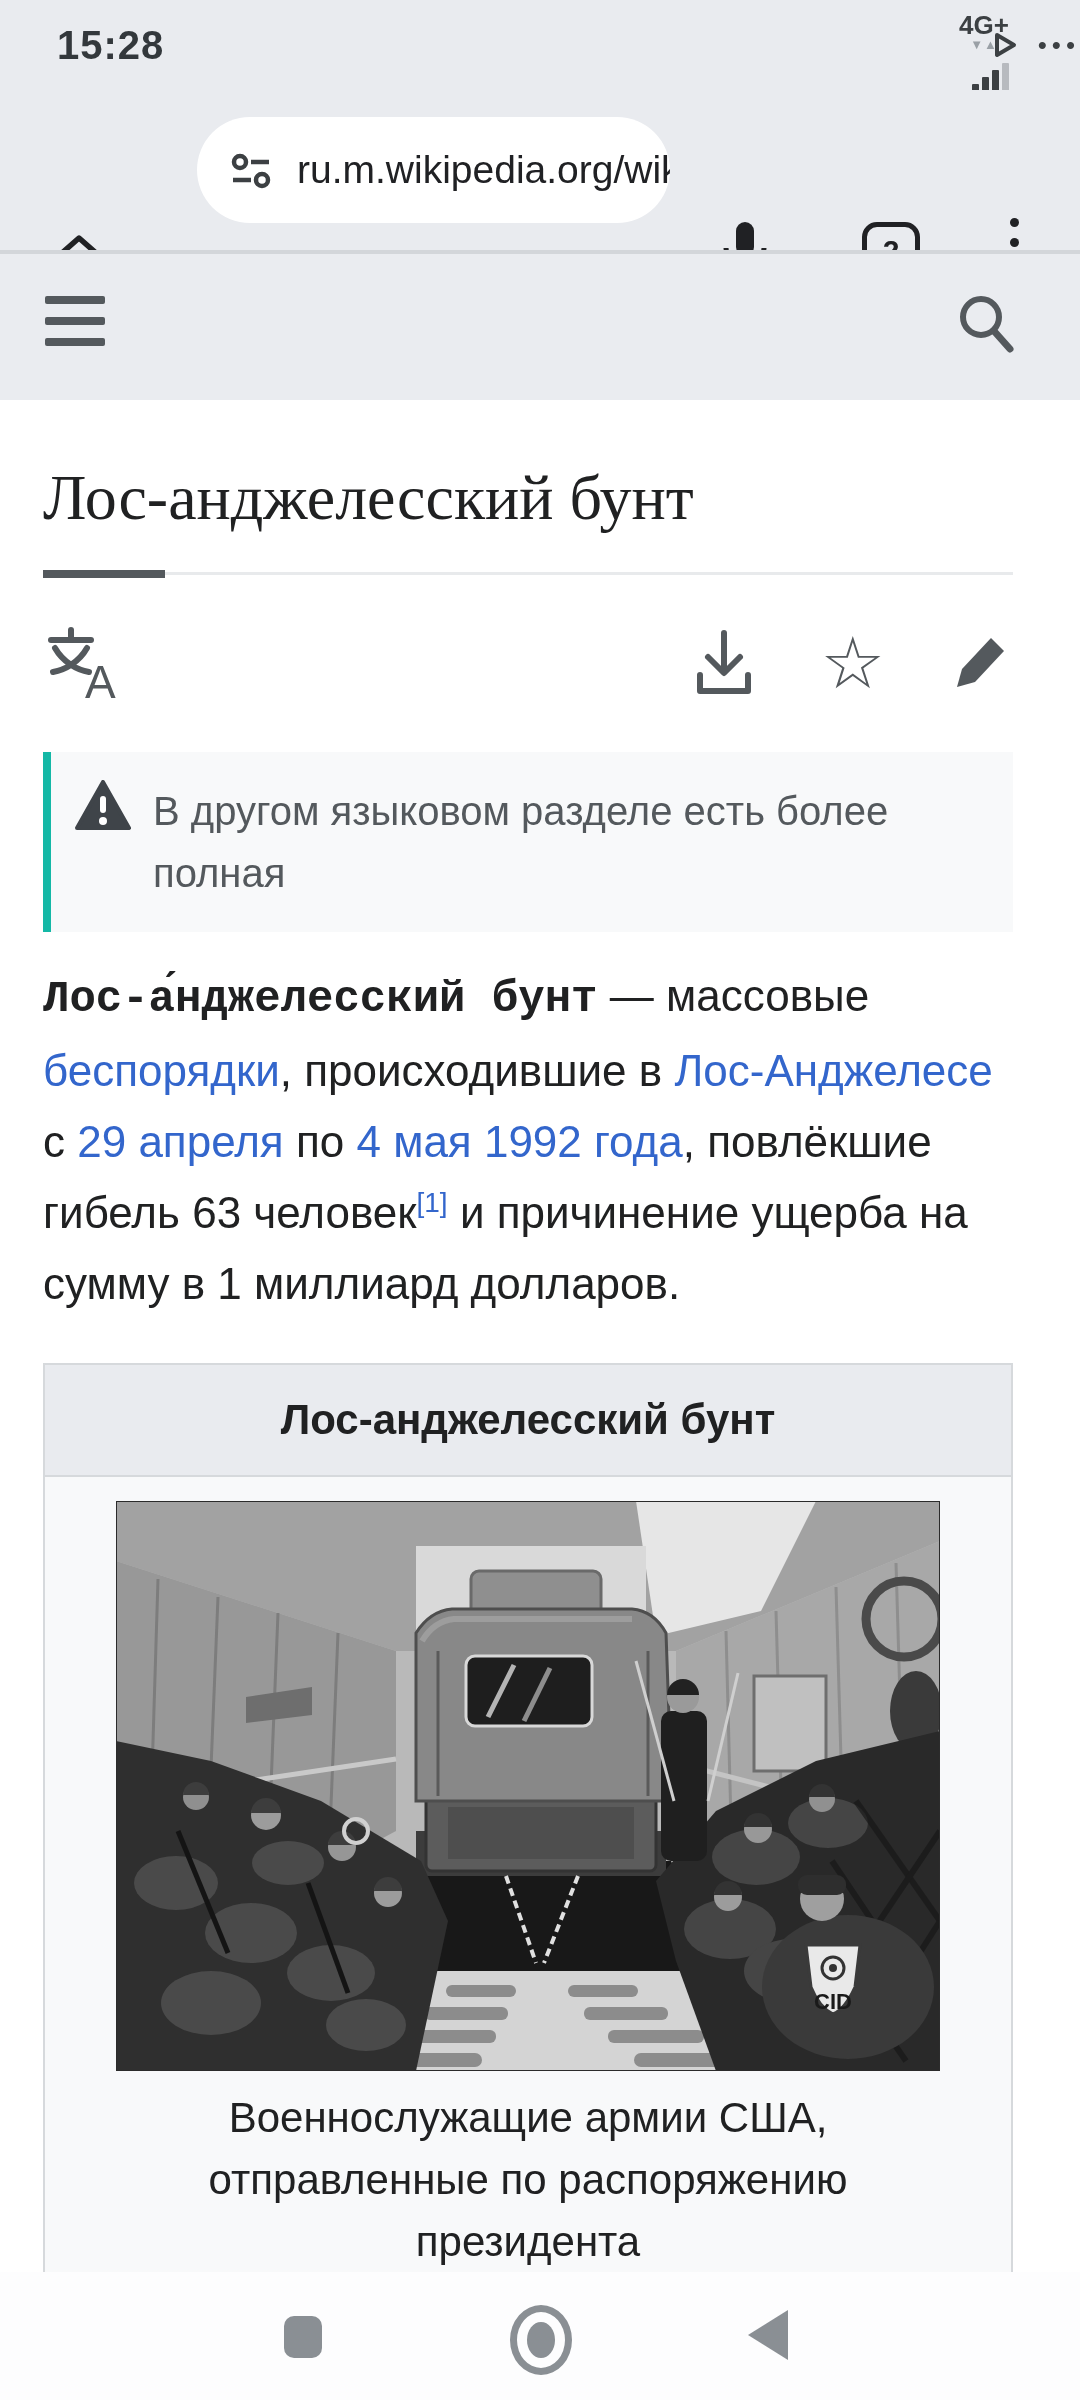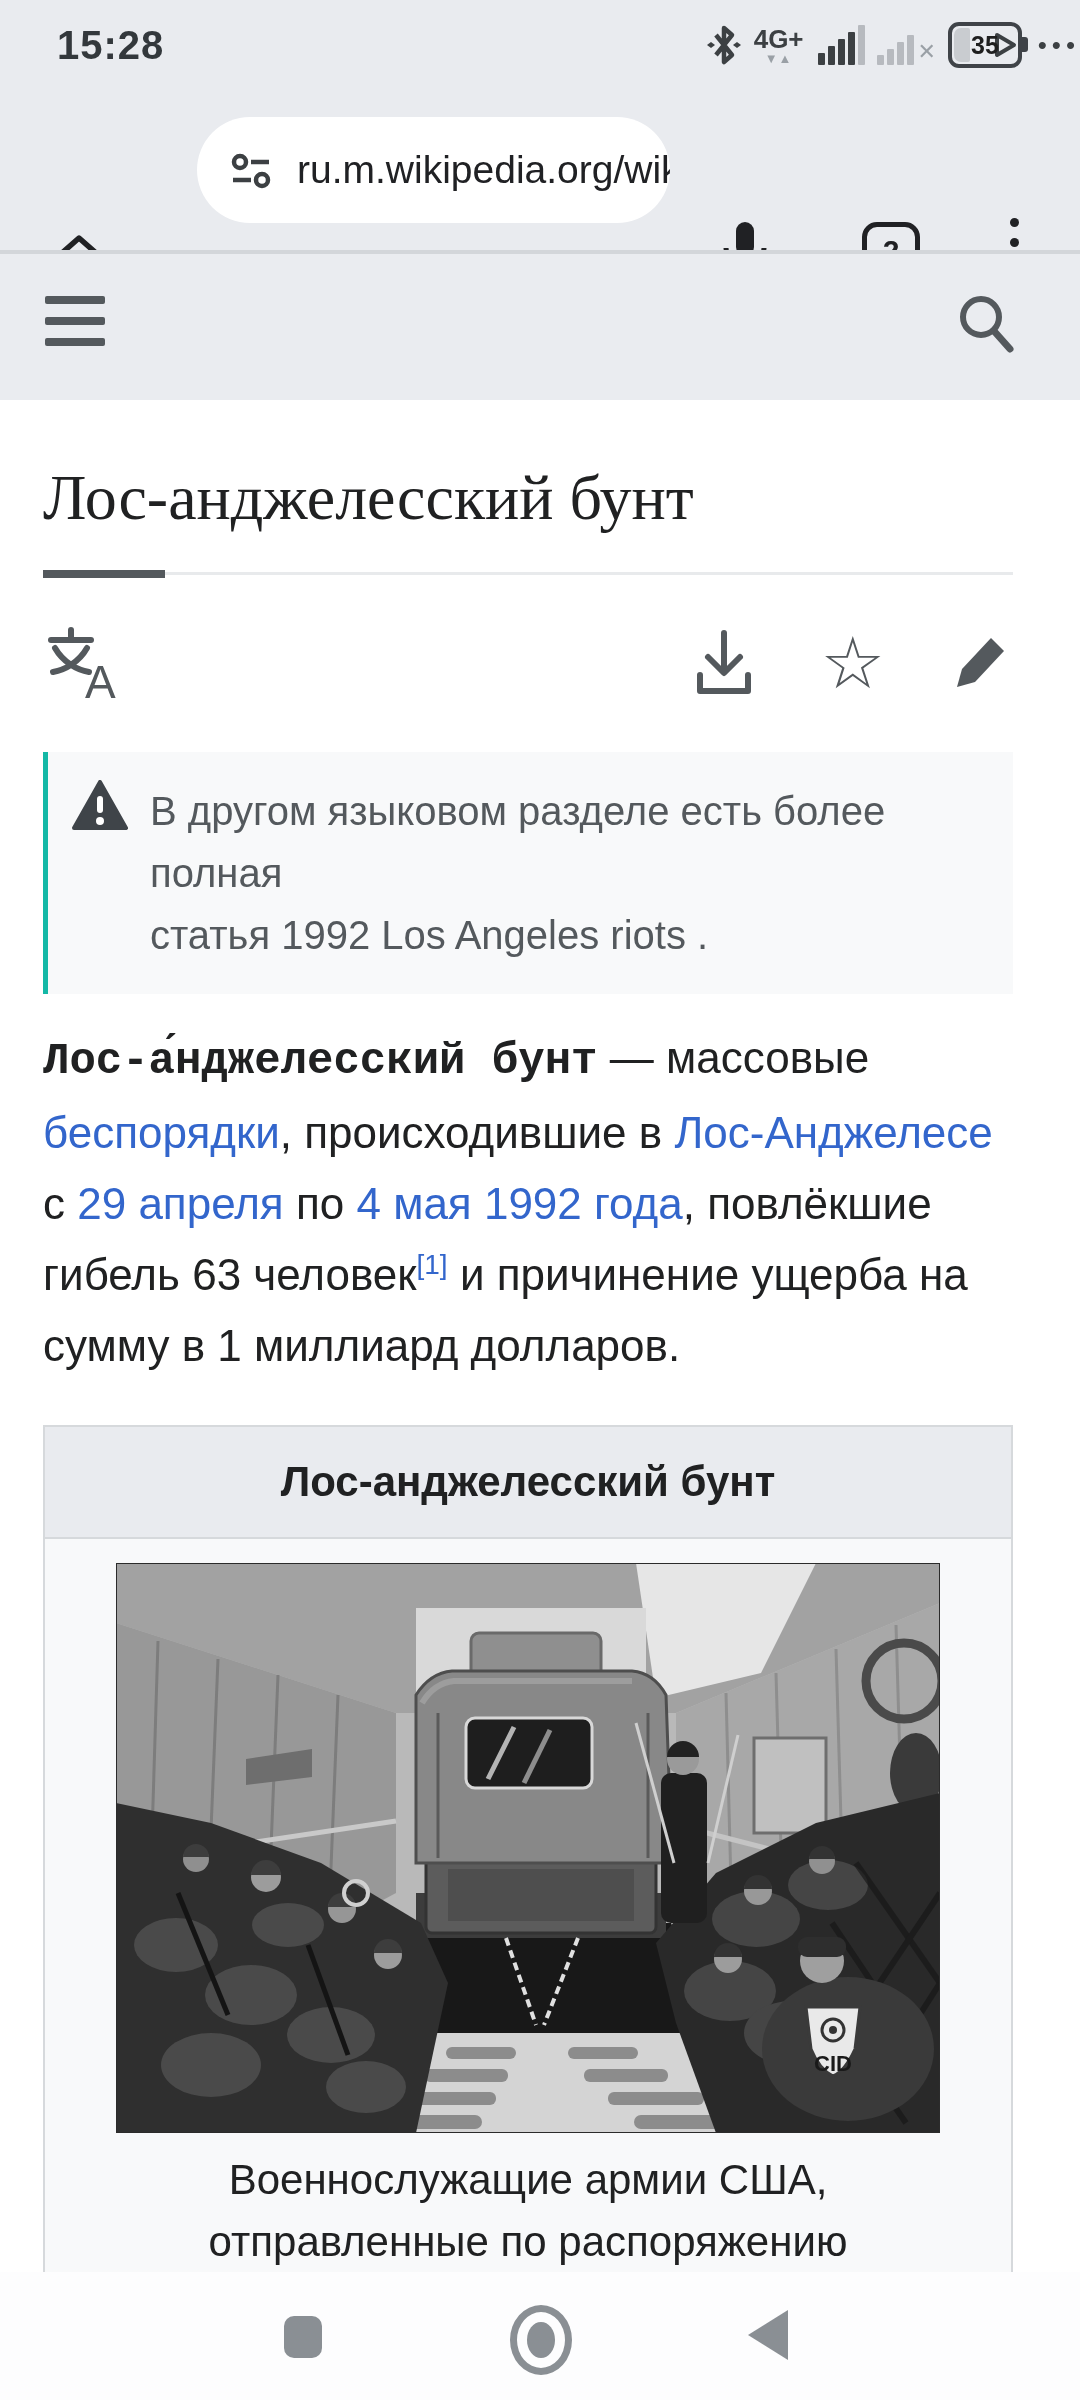--- a/index.html
+++ b/index.html
@@ -4,21 +4,21 @@
 <style>
   html,body{margin:0;padding:0;background:#ffffff;}
   #stage{position:relative;width:1080px;height:2400px;overflow:hidden;background:#ffffff;
          font-family:"Liberation Sans","DejaVu Sans",sans-serif;color:#202122;}
   
   .status-bar{position:absolute;left:0;top:0;width:1080px;height:90px;background:#e9ebef;
               display:flex;align-items:center;justify-content:space-between;}
   .sb-time{font-size:40px;font-weight:600;color:#33383c;margin-left:57px;letter-spacing:1px;}
   .sb-left-icons{display:flex;align-items:center;gap:18px;margin-left:28px;color:#3c4043;}
   .sb-dots{font-size:26px;letter-spacing:5px;color:#3c4043;}
-  .sb-right{position:absolute;right:0;top:0;height:90px;display:flex;align-items:center;gap:12px;padding-right:58px;}
+  .sb-right{position:absolute;right:0;top:0;height:90px;display:flex;align-items:center;gap:12px;padding-right:58px;flex-direction:column;}
   .sig-group{display:flex;align-items:flex-end;gap:3px;height:40px;}
   .sig-bar{width:7px;border-radius:1px;background:#3c4043;}
   .sig-bar.dim{background:#b7babf;}
   .fourg{display:flex;flex-direction:column;align-items:center;line-height:1;margin-right:2px;}
   .fourg .lbl{font-size:26px;font-weight:700;color:#3c4043;}
   .fourg .arr{font-size:13px;color:#9aa0a6;letter-spacing:1px;}
   .sig-x{font-size:22px;color:#9aa0a6;font-weight:700;margin-left:1px;align-self:flex-end;}
   .battery{position:relative;width:66px;height:38px;border:4px solid #3f4348;border-radius:11px;
            display:flex;align-items:center;justify-content:center;background:#fff0;}
   .battery .fill{position:absolute;left:2px;top:2px;bottom:2px;width:16px;background:#c9ccd0;border-radius:7px 2px 2px 7px;}
@@ -52,21 +52,21 @@
   .tabs{margin-top:40px;display:flex;gap:44px;font-size:40px;color:#54595d;}
   .tabs .tab.active{color:#44494d;}
   .tab-rule{position:relative;margin-top:32px;height:8px;}
   .tab-rule .light{position:absolute;left:0;right:0;top:2px;height:3px;background:#e8eaec;}
   .tab-rule .dark{position:absolute;left:0;top:0;width:122px;height:8px;background:#54595d;}
   .actions{margin-top:44px;display:flex;align-items:center;}
   .actions .spacer{flex:1;}
   .act{margin-left:62px;display:flex;align-items:center;}
   .star-glyph{font-family:"DejaVu Sans",sans-serif;font-size:72px;color:#54595d;line-height:64px;}
   
-  .notice{margin-top:48px;background:#f8f9fa;border-left:5px solid #14b8a6;padding:28px 30px 28px 24px;
+  .notice{margin-top:48px;background:#f8f9fa;border-left:8px solid #14b8a6;padding:28px 30px 28px 24px;
           display:flex;align-items:flex-start;}
   .notice-text{flex:1;font-size:40px;line-height:62px;color:#54595d;margin-left:22px;}
   .notice-l2{display:flex;justify-content:space-between;align-items:baseline;}
   .lnk{color:#3366cc;text-decoration:none;cursor:pointer;}
   sup.lnk{font-size:28px;line-height:0;}
   
   .lead{margin-top:28px;font-size:44px;line-height:71px;color:#202122;}
   .lead b{color:#202122;font-family:Liberation Mono, monospace;}
   
   .infobox{margin-top:30px;border:2px solid #d6d9dc;background:#f8f9fa;padding-bottom:80px;}
@@ -199,21 +199,20 @@
 
     <div class="notice">
       <svg width="56" height="52" viewBox="0 0 56 52">
         <path d="M28 2 L54 48 H2 Z" fill="#3f4449" stroke="#3f4449" stroke-width="4" stroke-linejoin="round"></path>
         <rect x="25" y="16" width="6" height="17" rx="3" fill="#ffffff"></rect>
         <circle cx="28" cy="41" r="4" fill="#ffffff"></circle>
       </svg>
       <div class="notice-text">
         <div>В другом языковом разделе есть более полная</div>
         <div class="notice-l2">
-          <span>статья 1992 Los Angeles riots .</span>
         </div>
       </div>
     </div>
 
     <p class="lead"><b>Лос-а́нджелесский бунт</b><span> — массовые </span><a class="lnk">беспорядки</a><span>, происходившие в </span><a class="lnk">Лос-Анджелесе</a><span> с </span><a class="lnk">29 апреля</a><span> по </span><a class="lnk">4 мая</a><span> </span><a class="lnk">1992 года</a><span>, повлёкшие гибель 63 человек</span><sup class="lnk">[1]</sup><span> и причинение ущерба на сумму в 1 миллиард долларов.</span></p>
 
     <div class="infobox">
       <div class="infobox-header">Лос-анджелесский бунт</div>
       <div class="infobox-photo-wrap">
 

